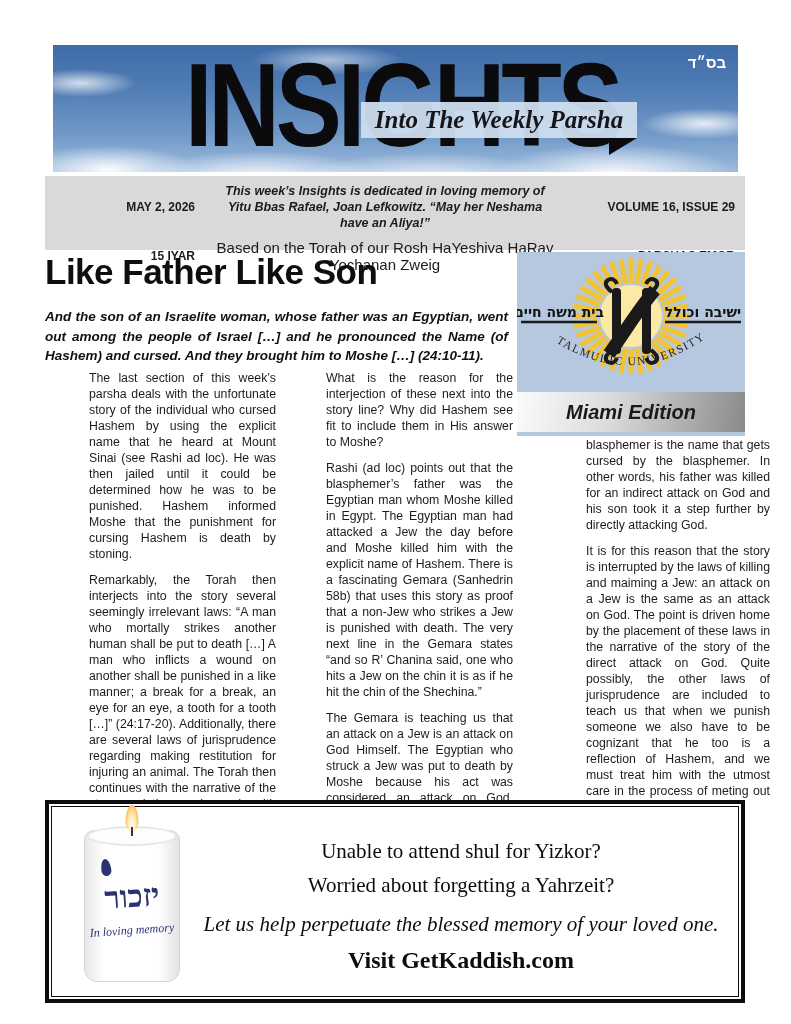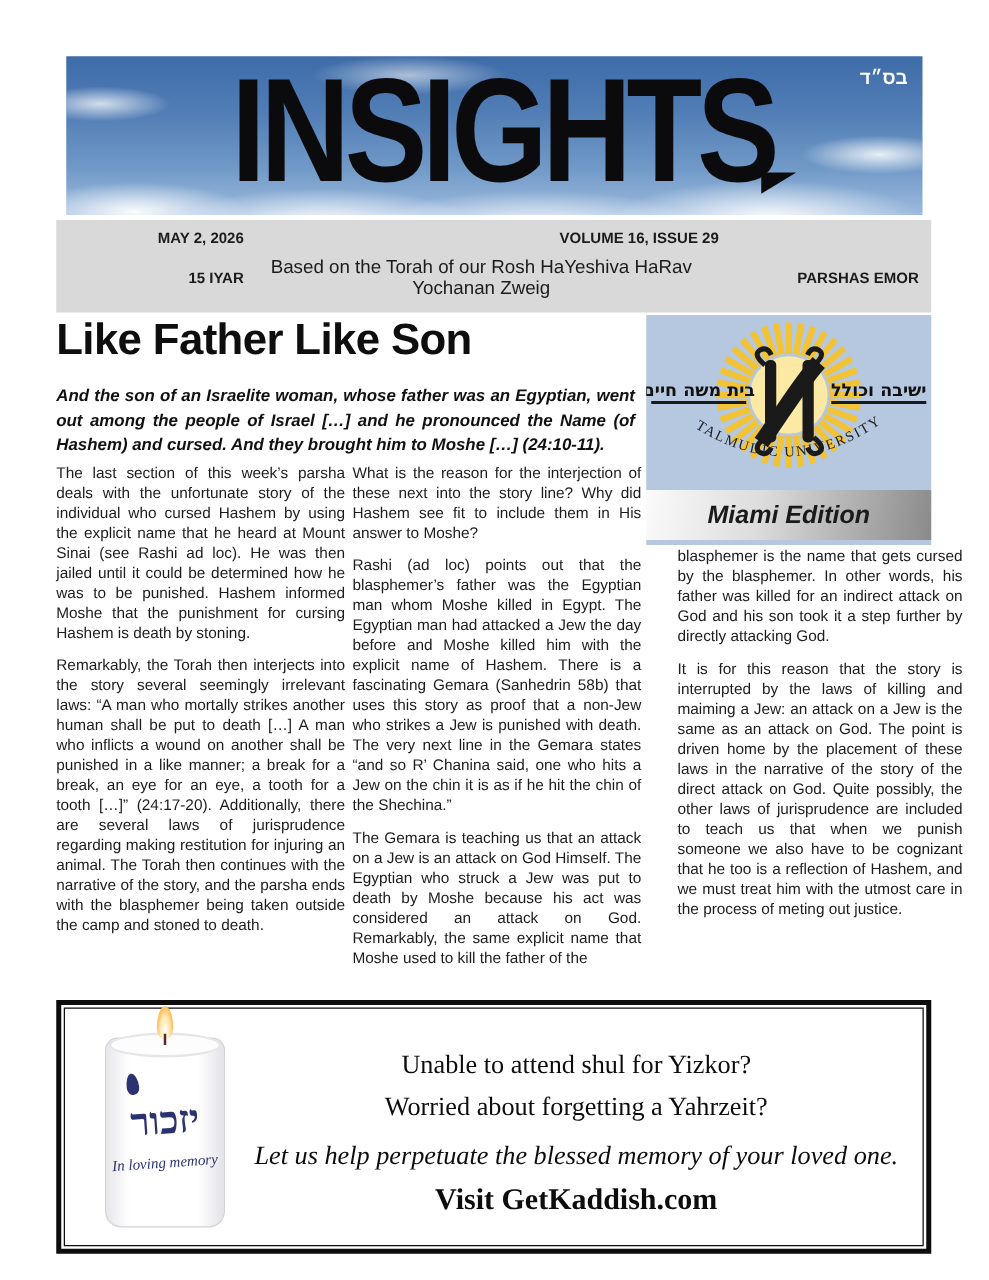--- a/index.html
+++ b/index.html
@@ -66,21 +66,21 @@
   .article-title {
     position:absolute; left:0; top:0; width:465px;
     font-size:35px; font-weight:bold; letter-spacing:-.5px; color:#0e0e0e;
   }
   .intro {
     position:absolute; left:0; top:55px; width:463px;
     font-weight:bold; font-style:italic; font-size:13.5px; line-height:19.5px;
     text-align:justify; color:#111;
   }
   .col { position:absolute; width:231px; font-size:12.3px; line-height:16px; text-align:justify; color:#1c1c1c; }
-  .col p { margin-bottom:10px; }
+  .col p { margin-bottom:10px;margin-left:44px; }
   .col1 { left:0;   top:118px; }
   .col2 { left:237px; top:118px; }
   .col3 { left:497px; top:185px; width:228px; }
 
   
   .logo-box { position:absolute; left:472px; top:0; width:228px; }
   .logo-art { display:block; width:228px; height:140px; background:#b5c8df; }
   .edition-bar {
     width:228px; height:44px;
     background:linear-gradient(100deg,#fbfbfb 0%,#dcdcdc 40%,#8a8a8a 100%);
@@ -135,27 +135,29 @@
   .ad-tagline { font-size:21px; font-style:italic; margin:14px 0 10px 0; }
   .ad-cta { font-size:24px; font-weight:bold; margin-top:6px; }
 </style>
 </head>
 <body>
 
 <div class="page">
 
   <div class="masthead">
     <div class="masthead-title">INSIGHTS</div>
+    <div class="tagline-band">Into The Weekly Parsha</div>
     <div class="band-arrow"></div>
     <div class="bsd">בס״ד</div>
   </div>
 
   <div class="infobar">
     <div class="info-row first">
       <div class="info-left">MAY 2, 2026</div>
+      <div class="dedication">This week’s Insights is dedicated in loving memory of Yitu Bbas Rafael, Joan Lefkowitz. “May her Neshama have an Aliya!”</div>
       <div class="info-right">VOLUME 16, ISSUE 29</div>
     </div>
     <div class="info-row">
       <div class="info-left">15 IYAR</div>
       <div class="based-on">Based on the Torah of our Rosh HaYeshiva HaRav Yochanan Zweig</div>
       <div class="info-right">PARSHAS EMOR</div>
     </div>
   </div>
 
   <div class="main">

